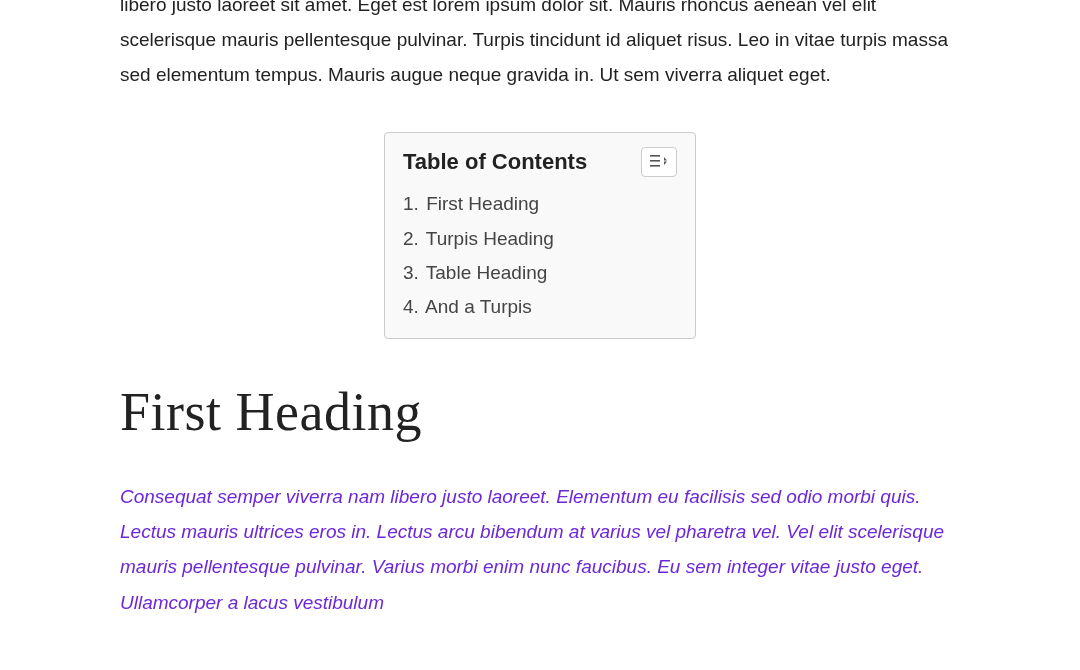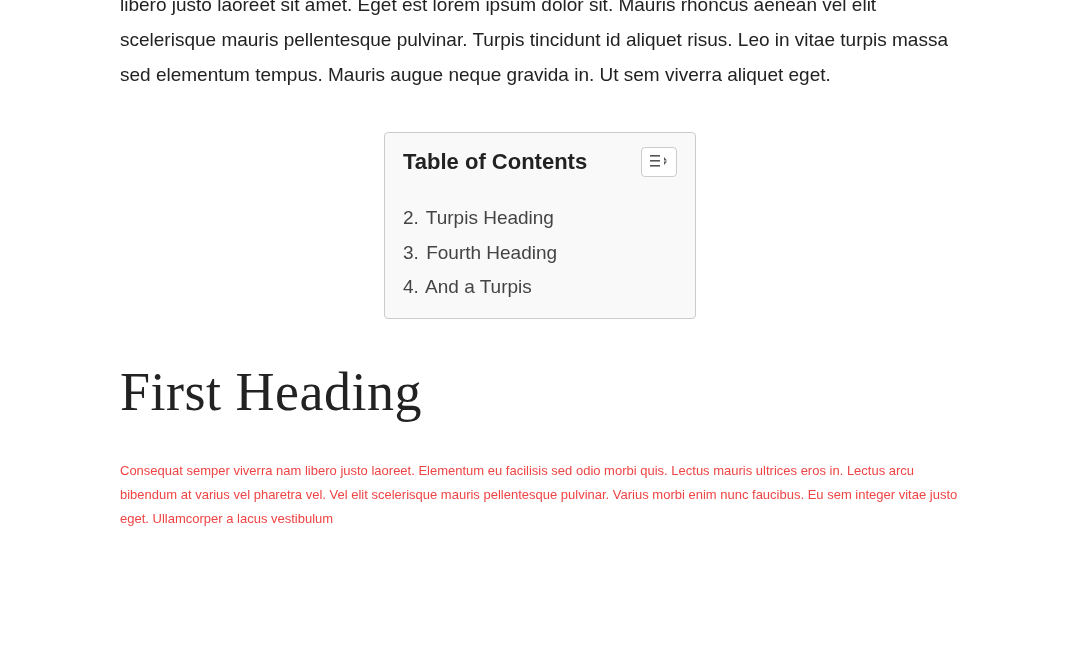--- a/index.html
+++ b/index.html
@@ -35,21 +35,21 @@
       background: #f9f9f9;
       border: 1px solid #cccccc;
       border-radius: 4px;
       padding: 14px 18px 14px 18px;
     }
 
     .toc-header {
       display: flex;
       justify-content: space-between;
       align-items: center;
-      margin-bottom: 24px;
+      margin-bottom: 10px;
     }
 
     .toc-title {
       font-size: 22px;
       font-weight: 700;
       color: #222222;
     }
 
     .toc-toggle {
       width: 36px;
@@ -92,23 +92,24 @@
       font-family: 'Georgia', 'Times New Roman', serif;
       font-size: 54px;
       font-weight: 300;
       color: #222222;
       margin-top: 42px;
       margin-bottom: 36px;
       letter-spacing: 0.5px;
     }
 
     .body-paragraph {
-      font-size: 13px;
+      font-size: 19px;
       line-height: 1.85;
-      color: #ef4444;
+      color: #6d28d9;
+      font-style: italic;
     }
   </style>
 </head>
 <body>
 
 <div class="content-wrapper">
 
   <p class="intro-paragraph">libero justo laoreet sit amet. Eget est lorem ipsum dolor sit. Mauris rhoncus aenean vel elit scelerisque mauris pellentesque pulvinar. Turpis tincidunt id aliquet risus. Leo in vitae turpis massa sed elementum tempus. Mauris augue neque gravida in. Ut sem viverra aliquet eget.</p>
 
   <div class="toc-container">
@@ -122,28 +123,34 @@
             <rect x="0" y="11" width="10" height="1.6" fill="#555"></rect>
             <path d="M 14 3 L 17 6.5 L 14 6.5 Z" fill="#555"></path>
             <path d="M 14 11 L 17 7.5 L 14 7.5 Z" fill="#555"></path>
           </svg>
         </span>
       </button>
     </div>
     <ol class="toc-list">
       <li class="toc-item">
         <a>
+          <span class="toc-number">1.</span>
+          <span>First Heading</span>
+        </a>
+      </li>
+      <li class="toc-item">
+        <a>
           <span class="toc-number">2.</span>
           <span>Turpis Heading</span>
         </a>
       </li>
       <li class="toc-item">
         <a>
           <span class="toc-number">3.</span>
-          <span>Fourth Heading</span>
+          <span>Table Heading</span>
         </a>
       </li>
       <li class="toc-item">
         <a>
           <span class="toc-number">4.</span>
           <span>And a Turpis</span>
         </a>
       </li>
     </ol>
   </div>

